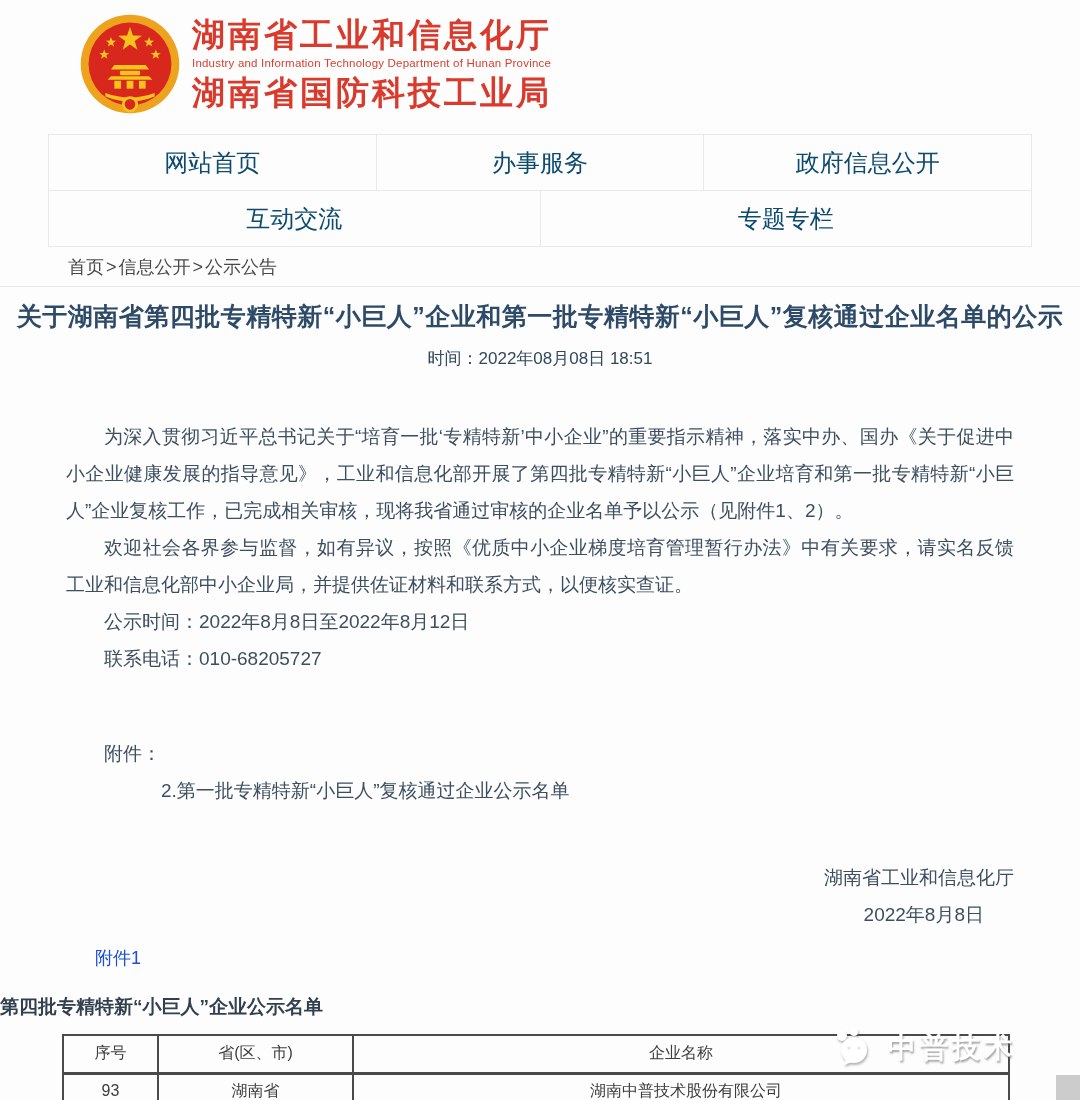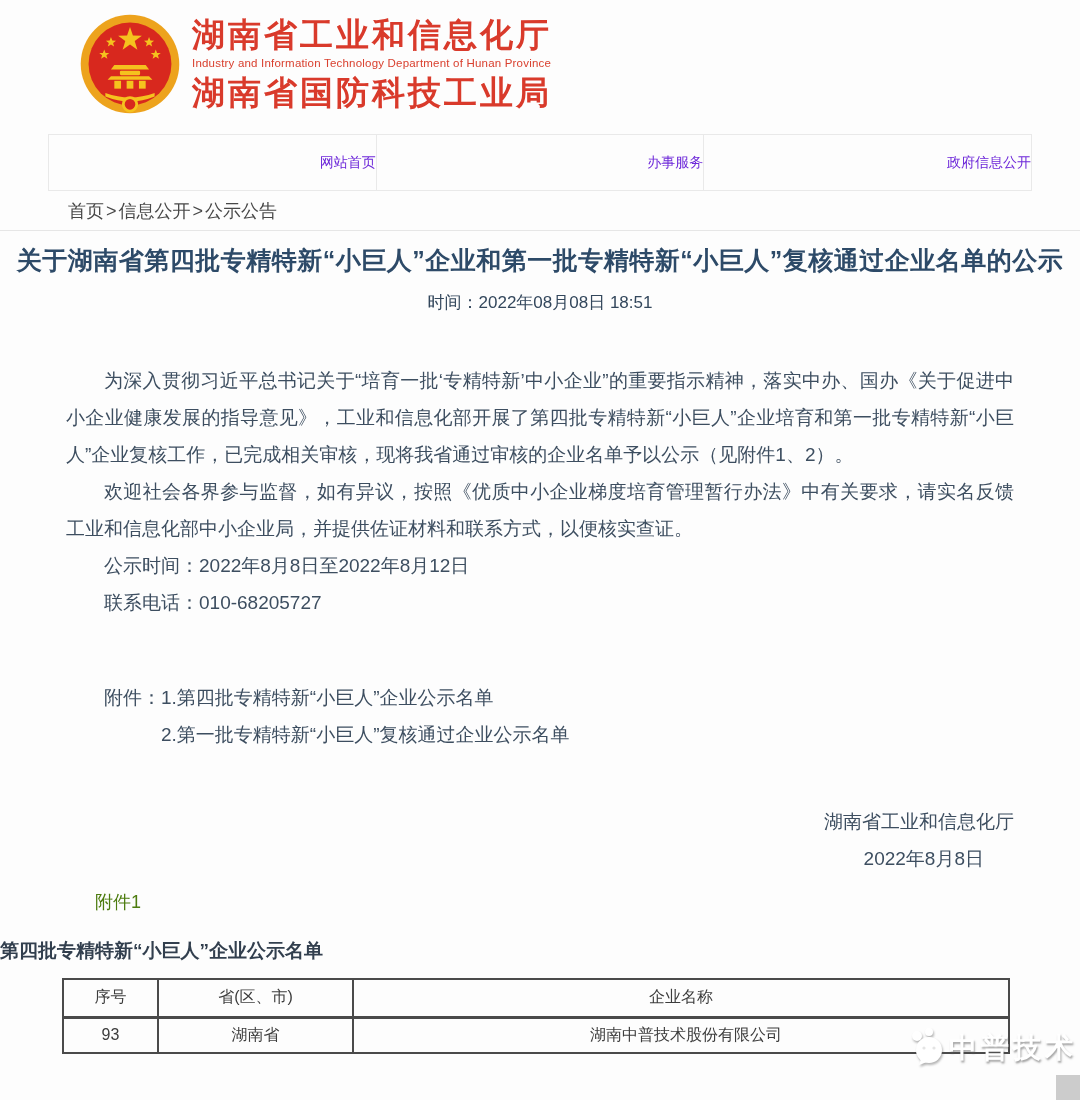--- a/index.html
+++ b/index.html
@@ -21,22 +21,22 @@
   }
   .org-en {
     font-size:11.5px; color:#d9402f; line-height:15px;
     letter-spacing:0.2px; white-space:nowrap; margin:2px 0 3px 0;
   }
   
   .main-nav { margin:4px 48px 0 48px; border:1px solid #e9e9e9; }
   .nav-row { display:flex; }
   .nav-row + .nav-row { border-top:1px solid #e9e9e9; }
   .nav-cell {
-    flex:1; height:55px; line-height:55px; text-align:right;
-    font-size:14px; color:#6d28d9; cursor:pointer;
+    flex:1; height:55px; line-height:55px; text-align:center;
+    font-size:24px; color:#0c4a6e; cursor:pointer;
   }
   .nav-cell + .nav-cell { border-left:1px solid #e9e9e9; }
   
   .crumb-bar {
     height:40px; line-height:40px; padding-left:68px;
     border-bottom:1px solid #e6e6e6;
     font-size:18px; color:#474747;
   }
   .crumb-bar span { cursor:pointer; }
   .crumb-sep { margin:0 2px; cursor:default; }
@@ -58,42 +58,42 @@
   .article-body p.indent { text-indent:2em; }
   .att-block { margin-top:58px; }
   .att-row { display:flex; }
   .att-label { padding-left:2em; white-space:nowrap; }
   .att-spacer { visibility:hidden; padding-left:2em; white-space:nowrap; }
   .att-item { cursor:pointer; }
   .signature { margin-top:50px; text-align:right; }
   .sig-org { font-size:19px; line-height:37px; color:#3d4e60; }
   .sig-date { font-size:19px; line-height:37px; color:#3d4e60; padding-right:30px; }
   
-  .att1-label { margin:13px 0 0 95px; font-size:18px; color:#4d7c0f; }
+  .att1-label { margin:13px 0 0 95px; font-size:18px; color:#1d4ed8; }
   .table-title {
     margin-top:24px; 
     font-size:19px; font-weight:bold; color:#323f4e;
   }
   table.roster {
     margin:14px 62px 0 62px; width:948px;
     border-collapse:collapse;
   }
   table.roster th, table.roster td {
     border:2px solid #4a4a4a; font-weight:normal;
     font-size:16px; color:#3c3c3c; text-align:center;
   }
   table.roster th { height:38px; border-bottom-width:3px; }
   table.roster td { height:36px; }
   .col-no { width:95px; }
   .col-prov { width:195px; }
   td.cell-company { text-align:left; padding-left:10px; }
   
   .watermark {
-    position:absolute; left:907px; top:1026px;
-    display:flex; align-items:center; gap:0;
+    position:absolute; left:832px; top:1026px;
+    display:flex; align-items:center; gap:14px;
     pointer-events:none;
   }
   .wm-text {
     font-size:28px; font-weight:bold; color:#ffffff;
     letter-spacing:4px; white-space:nowrap;
     text-shadow:1px 2px 2px rgba(90,90,90,0.55);
   }
   .wm-icon { filter:drop-shadow(1px 2px 1px rgba(90,90,90,0.45)); }
   .corner-chip {
     position:absolute; right:0; bottom:0; width:24px; height:25px;
@@ -129,39 +129,42 @@
     <div class="org-big">湖南省国防科技工业局</div>
   </div>
 </div>
 
 <div class="main-nav">
   <div class="nav-row">
     <div class="nav-cell">网站首页</div>
     <div class="nav-cell">办事服务</div>
     <div class="nav-cell">政府信息公开</div>
   </div>
+  <div class="nav-row">
+    <div class="nav-cell">互动交流</div>
+    <div class="nav-cell">专题专栏</div>
+  </div>
 </div>
 
 <div class="crumb-bar">
   <span>首页</span><span class="crumb-sep">&gt;</span><span>信息公开</span><span class="crumb-sep">&gt;</span><span>公示公告</span>
 </div>
 
 <div class="article-title">关于湖南省第四批专精特新“小巨人”企业和第一批专精特新“小巨人”复核通过企业名单的公示</div>
 <div class="article-time">时间：2022年08月08日 18:51</div>
 
 <div class="article-body">
   <p class="indent">为深入贯彻习近平总书记关于“培育一批‘专精特新’中小企业”的重要指示精神，落实中办、国办《关于促进中小企业健康发展的指导意见》，工业和信息化部开展了第四批专精特新“小巨人”企业培育和第一批专精特新“小巨人”企业复核工作，已完成相关审核，现将我省通过审核的企业名单予以公示（见附件1、2）。</p>
   <p class="indent">欢迎社会各界参与监督，如有异议，按照《优质中小企业梯度培育管理暂行办法》中有关要求，请实名反馈工业和信息化部中小企业局，并提供佐证材料和联系方式，以便核实查证。</p>
   <p class="indent">公示时间：2022年8月8日至2022年8月12日</p>
   <p class="indent">联系电话：010-68205727</p>
 
   <div class="att-block">
     <div class="att-row">
       <span class="att-label">附件：</span>
-      <span class="att-item">1.第四批专精特新“小巨人”企业公示名单</span>
     </div>
     <div class="att-row">
       <span class="att-spacer">附件：</span>
       <span class="att-item">2.第一批专精特新“小巨人”复核通过企业公示名单</span>
     </div>
   </div>
 
   <div class="signature">
     <div class="sig-org">湖南省工业和信息化厅</div>
     <div class="sig-date">2022年8月8日</div>

